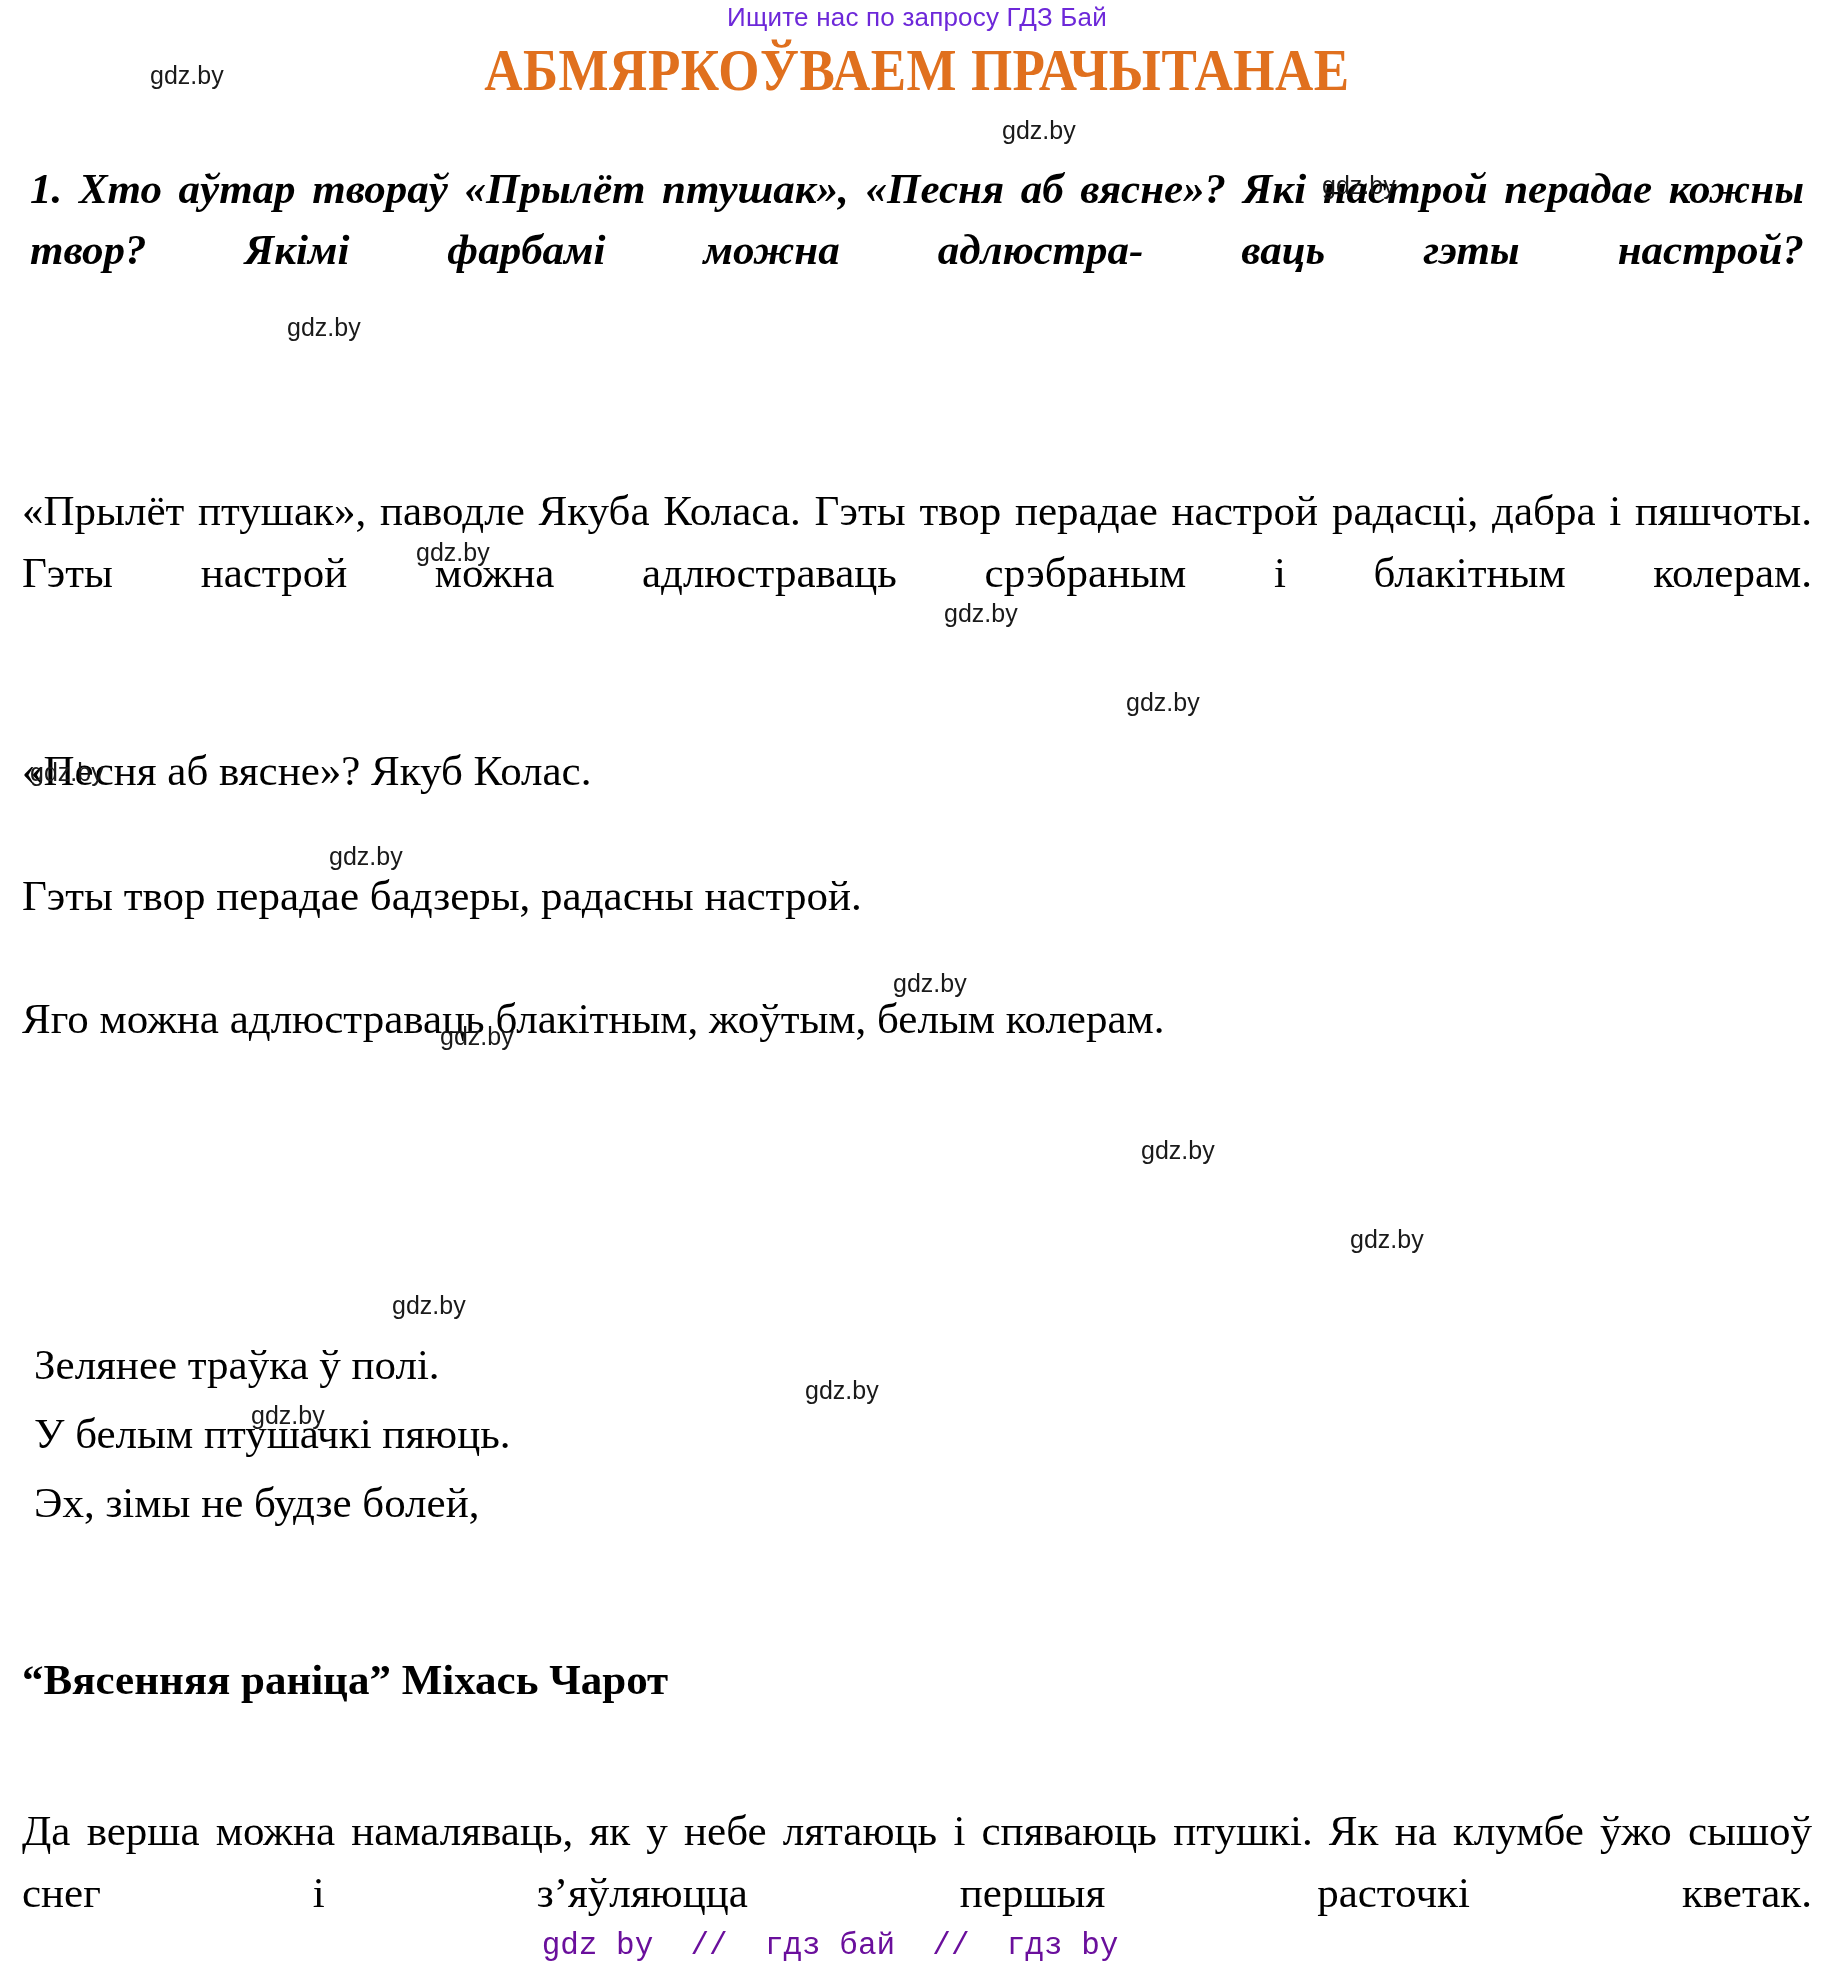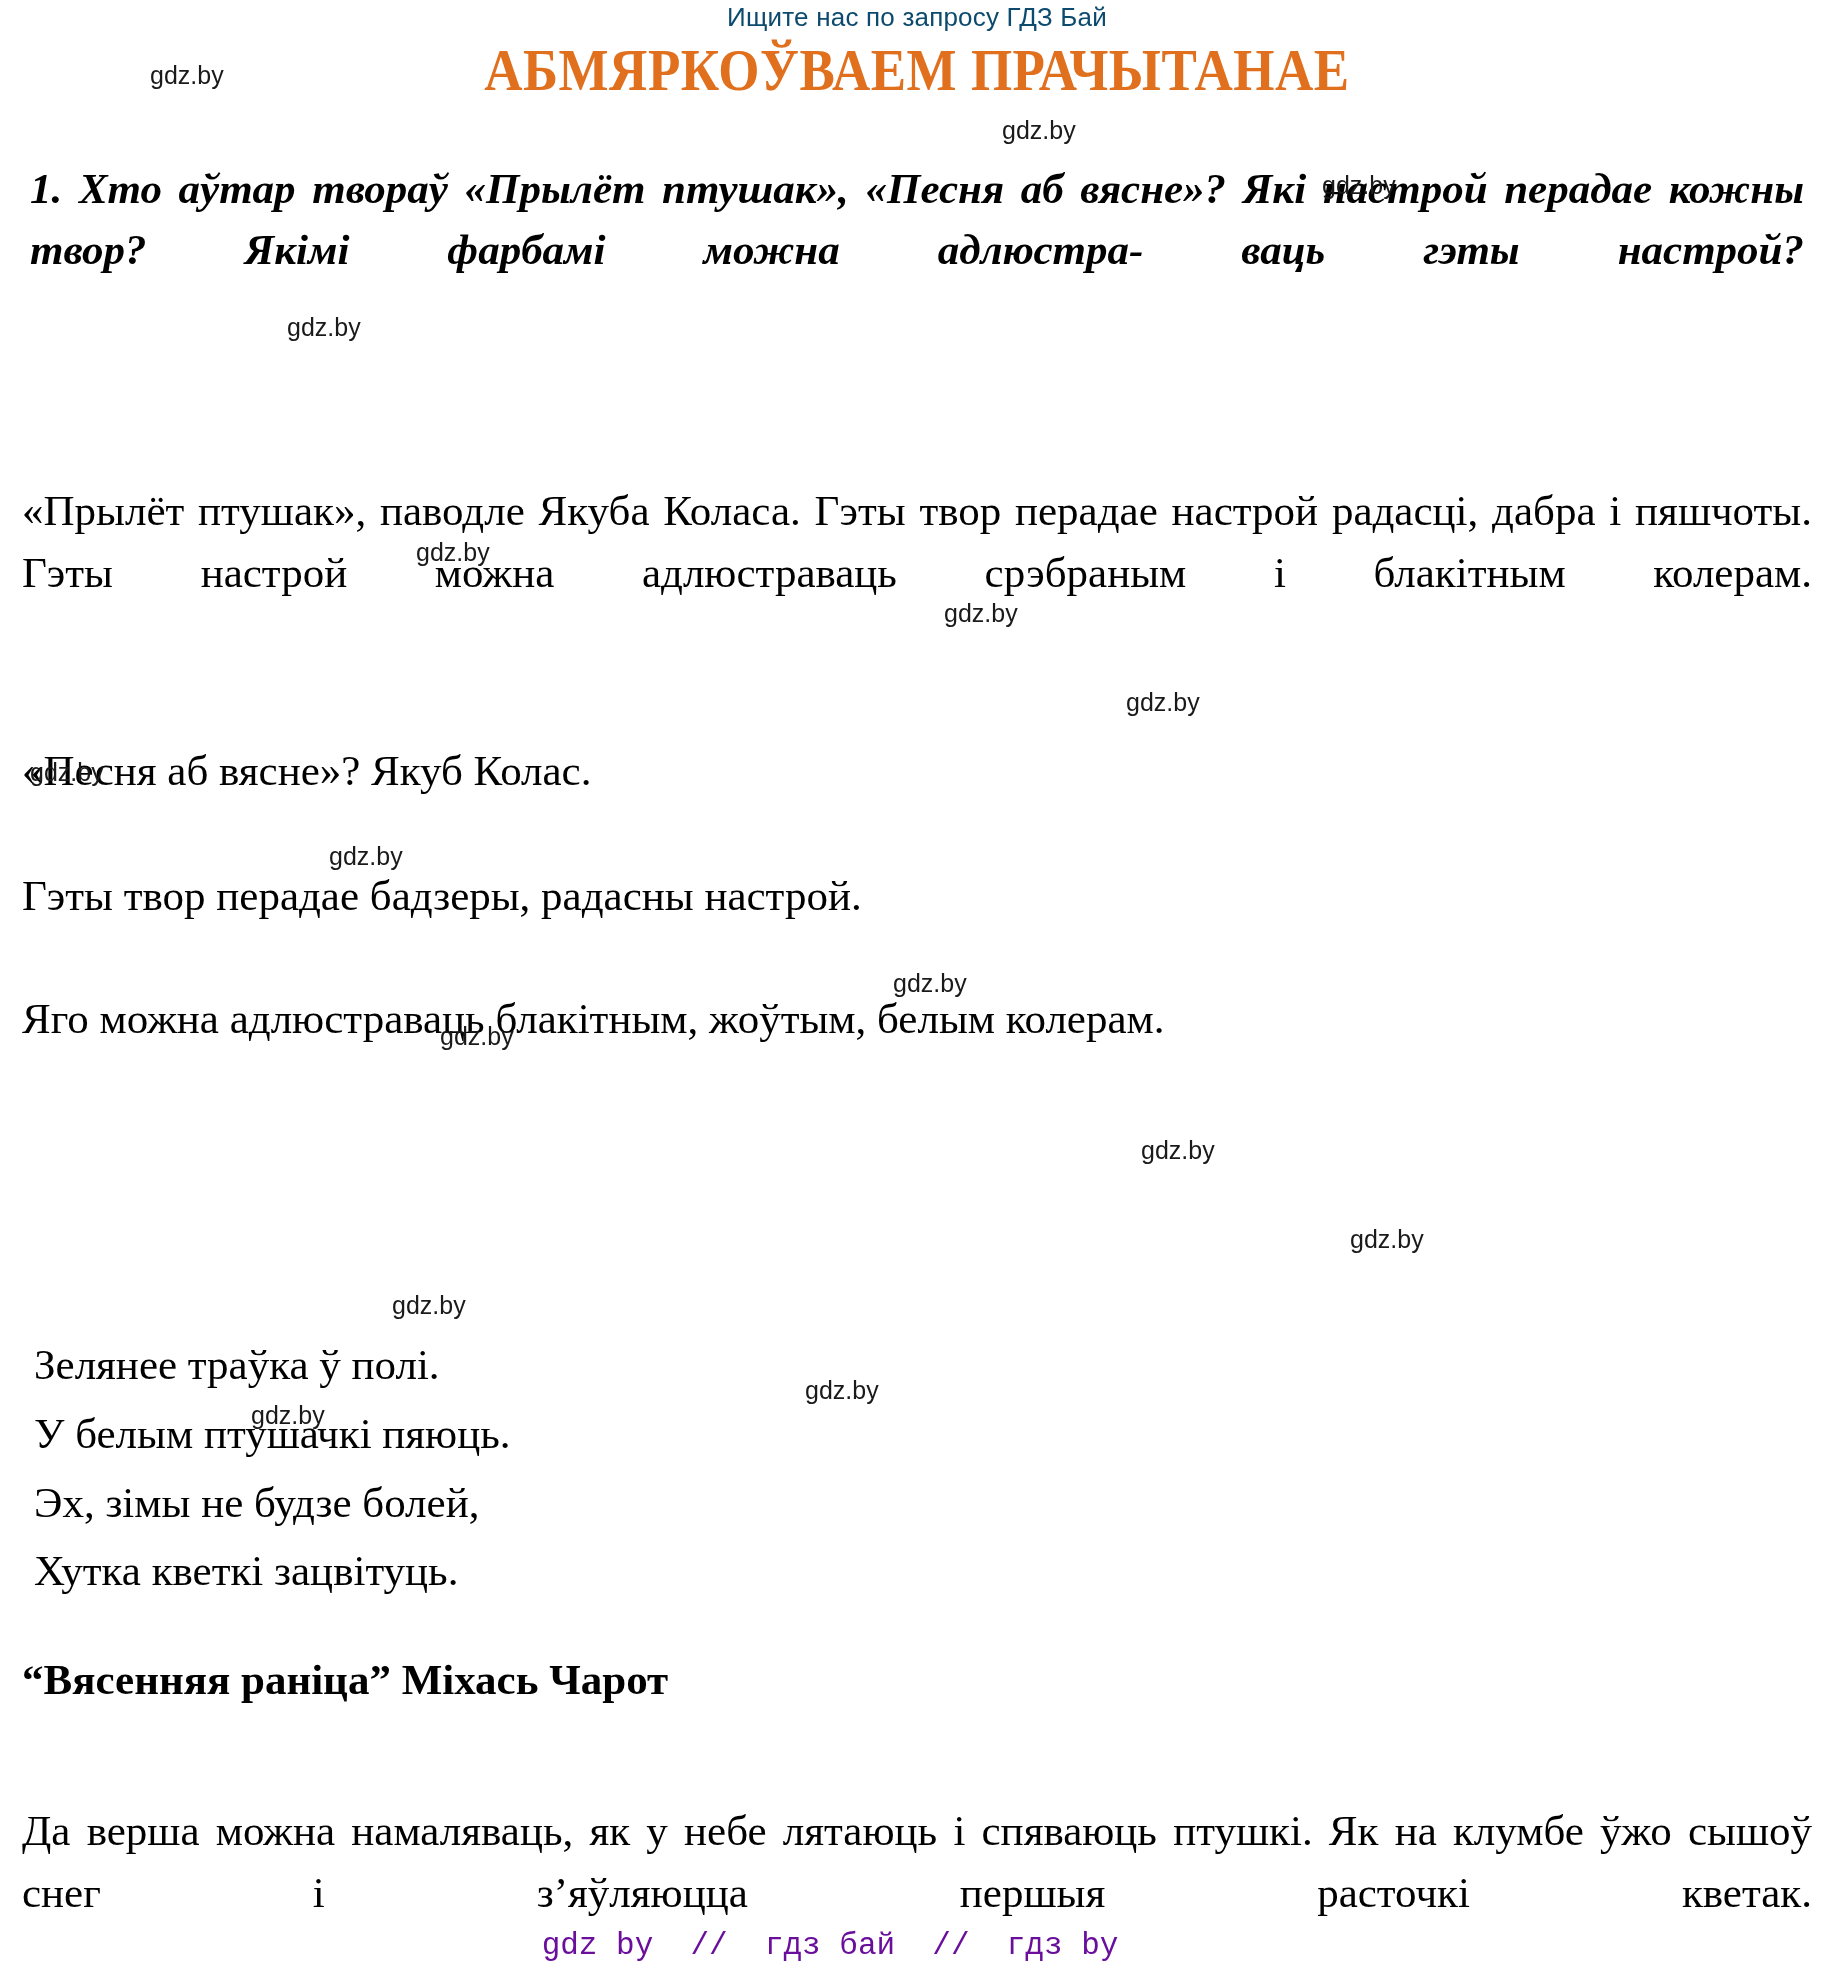--- a/index.html
+++ b/index.html
@@ -125,21 +125,21 @@
     font-family: Liberation Mono, monospace;
     font-size: 31px;
     white-space: pre;
   }
 </style>
 </head>
 <body>
 
 <div class="page">
 
-  <div class="promo" style="color: #0c4a6e;">Ищите нас по запросу ГДЗ Бай</div>
+  <div class="promo" style="color: #6d28d9;">Ищите нас по запросу ГДЗ Бай</div>
 
   <div class="doc-title" style="color: rgb(224, 112, 30);">АБМЯРКОЎВАЕМ ПРАЧЫТАНАЕ</div>
 
   <div class="b" style="top:150px;">
     <p class="q">1. Хто аўтар твораў «Прылёт птушак», «Песня аб вясне»? Які настрой перадае кожны твор? Якімі фарбамі можна адлюстра- ваць гэты настрой?</p>
   </div>
 
   <div class="b" style="top:740px;">
     <p class="p">«Песня аб вясне»? Якуб Колас.</p>
   </div>
@@ -154,21 +154,20 @@
 
   <div class="b" style="top:865px;">
     <p class="p">Гэты твор перадае бадзеры, радасны  настрой.</p>
   </div>
 
 
   <div class="b" style="top:1325px;">
     <p class="poem-line">Зелянее траўка ў полі.</p>
     <p class="poem-line">У белым птушачкі пяюць.</p>
     <p class="poem-line">Эх, зімы не будзе болей,</p>
-    <p class="poem-line">Хутка кветкі зацвітуць.</p>
   </div>
 
   <div class="b" style="top:1655px;">
     <span class="work-title">“Вясенняя раніца” Міхась Чарот</span>
   </div>
 
   <div class="b" style="top:1800px;">
     <p class="p justified">Да верша можна намаляваць, як у небе лятаюць і спяваюць птушкі. Як на клумбе  ўжо сышоў снег і з’яўляюцца першыя расточкі кветак.</p>
   </div>
 

